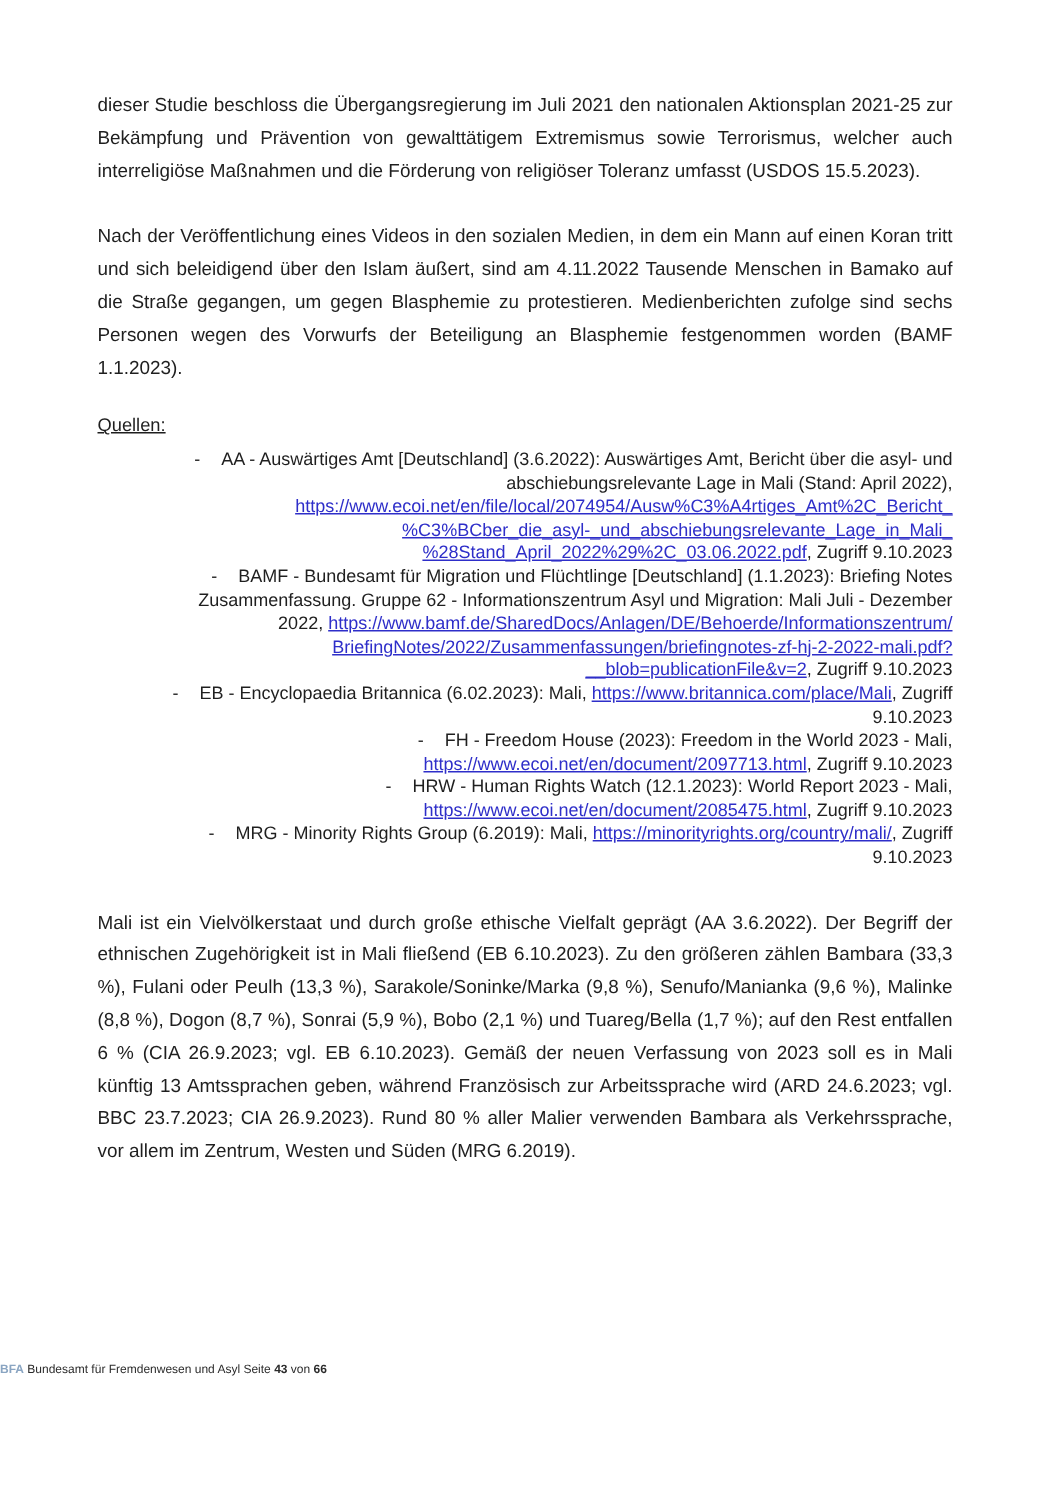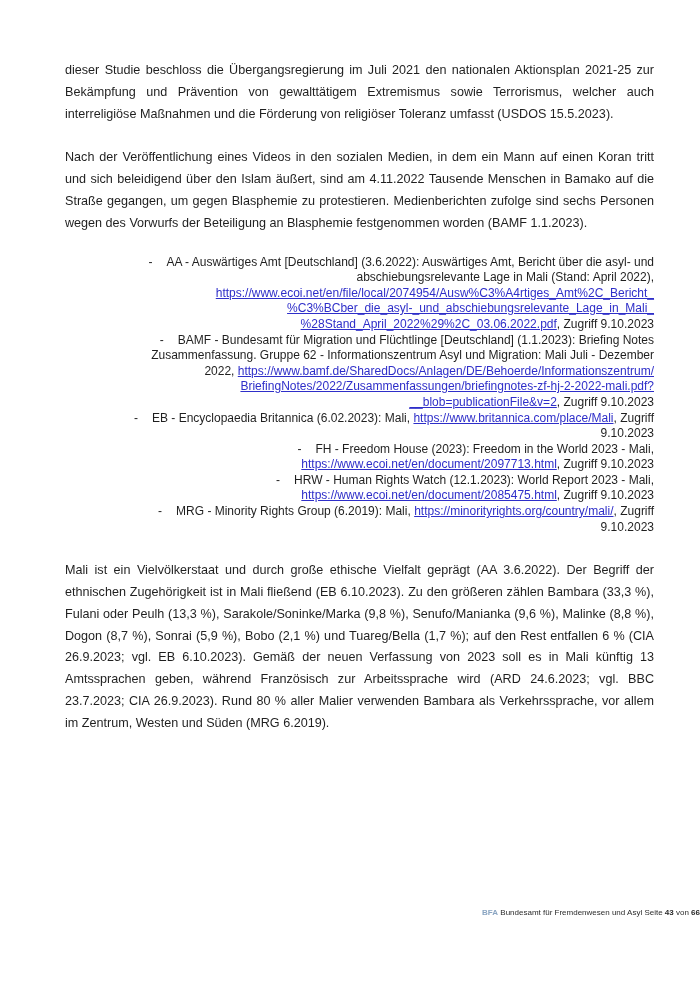--- a/index.html
+++ b/index.html
@@ -2,21 +2,21 @@
 <html lang="de"><head>
 <meta charset="utf-8">
 <style>
   * { margin:0; padding:0; box-sizing:border-box; }
   html,body { background:#ffffff; }
   body {
     width:700px; height:990px; overflow:hidden; position:relative;
     font-family:"Liberation Sans","DejaVu Sans",sans-serif;
     color:var(--text,#1f1f1f);
   }
-  .page { position:relative; width:700px; height:990px; padding:60px 46px 0 65px; }
+  .page { position:relative; width:700px; height:990px; padding:60px 65px 0 65px; }
 
   .para {
     font-size:12.6px; line-height:21.8px; text-align:justify;
     margin-bottom:22px; color:var(--text,#1f1f1f);
   }
   .para.tight { margin-bottom:20px; }
   .para.force-justify { text-align-last:justify; margin-bottom:0; }
 
   .sources-heading {
     font-size:12.2px; line-height:15.6px; margin-bottom:7px;
@@ -33,34 +33,37 @@
     font-size:14px; font-weight:bold; line-height:18px;
     color:var(--heading,#6e88a6);
     padding-left:3px;
   }
   .section-heading .sec-num { margin-right:11px; }
 
   .ethnic-block { margin-top:25px; }
 
   .footer {
     position:absolute; top:908px; left:0; width:700px;
-    text-align:right; font-size:8px; line-height:10px; color:#2b2b2b;
+    text-align:left; font-size:8px; line-height:10px; color:#2b2b2b;
   }
   .footer .abbr { color:var(--footer-abbr,#8aa5c2); font-weight:bold; }
   .footer .bold { font-weight:bold; }
 </style>
 </head>
 <body style="--text: #1f1f1f; --link: #2e2ec9; --heading: #6e88a6; --footer-abbr: #8aa5c2;">
 
 <div class="page">
 
   <p class="para">dieser Studie beschloss die Übergangsregierung im Juli 2021 den nationalen Aktionsplan 2021-25 zur Bekämpfung und Prävention von gewalttätigem Extremismus sowie Terrorismus, welcher auch interreligiöse Maßnahmen und die Förderung von religiöser Toleranz umfasst (USDOS 15.5.2023).</p>
 
   <p class="para tight">Nach der Veröffentlichung eines Videos in den sozialen Medien, in dem ein Mann auf einen Koran tritt und sich beleidigend über den Islam äußert, sind am 4.11.2022 Tausende Menschen in Bamako auf die Straße gegangen, um gegen Blasphemie zu protestieren. Medienberichten zufolge sind sechs Personen wegen des Vorwurfs der Beteiligung an Blasphemie festgenommen worden (BAMF 1.1.2023).</p>
 
+  <div class="sources-heading">
+    <span>Quellen:</span>
+  </div>
 
   <div class="sources">
       <div class="src"><span class="dash">-</span><span>AA - Auswärtiges Amt [Deutschland] (3.6.2022): Auswärtiges Amt, Bericht über die asyl- und</span><br><span>abschiebungsrelevante Lage in Mali (Stand: April 2022),</span><br><a class="lnk" href="#">https://www.ecoi.net/en/file/local/2074954/Ausw%C3%A4rtiges_Amt%2C_Bericht_</a><br><a class="lnk" href="#">%C3%BCber_die_asyl-_und_abschiebungsrelevante_Lage_in_Mali_</a><br><a class="lnk" href="#">%28Stand_April_2022%29%2C_03.06.2022.pdf</a><span>, Zugriff 9.10.2023</span></div>
       <div class="src"><span class="dash">-</span><span>BAMF - Bundesamt für Migration und Flüchtlinge [Deutschland] (1.1.2023): Briefing Notes</span><br><span>Zusammenfassung. Gruppe 62 - Informationszentrum Asyl und Migration: Mali Juli - Dezember</span><br><span>2022, </span><a class="lnk" href="#">https://www.bamf.de/SharedDocs/Anlagen/DE/Behoerde/Informationszentrum/</a><br><a class="lnk" href="#">BriefingNotes/2022/Zusammenfassungen/briefingnotes-zf-hj-2-2022-mali.pdf?</a><br><a class="lnk" href="#">__blob=publicationFile&amp;v=2</a><span>, Zugriff 9.10.2023</span></div>
       <div class="src"><span class="dash">-</span><span>EB - Encyclopaedia Britannica (6.02.2023): Mali, </span><a class="lnk" href="#">https://www.britannica.com/place/Mali</a><span>, Zugriff</span><br><span>9.10.2023</span></div>
       <div class="src"><span class="dash">-</span><span>FH - Freedom House (2023): Freedom in the World 2023 - Mali,</span><br><a class="lnk" href="#">https://www.ecoi.net/en/document/2097713.html</a><span>, Zugriff 9.10.2023</span></div>
       <div class="src"><span class="dash">-</span><span>HRW - Human Rights Watch (12.1.2023): World Report 2023 - Mali,</span><br><a class="lnk" href="#">https://www.ecoi.net/en/document/2085475.html</a><span>, Zugriff 9.10.2023</span></div>
       <div class="src"><span class="dash">-</span><span>MRG - Minority Rights Group (6.2019): Mali, </span><a class="lnk" href="#">https://minorityrights.org/country/mali/</a><span>, Zugriff</span><br><span>9.10.2023</span></div>
     </div>
 

